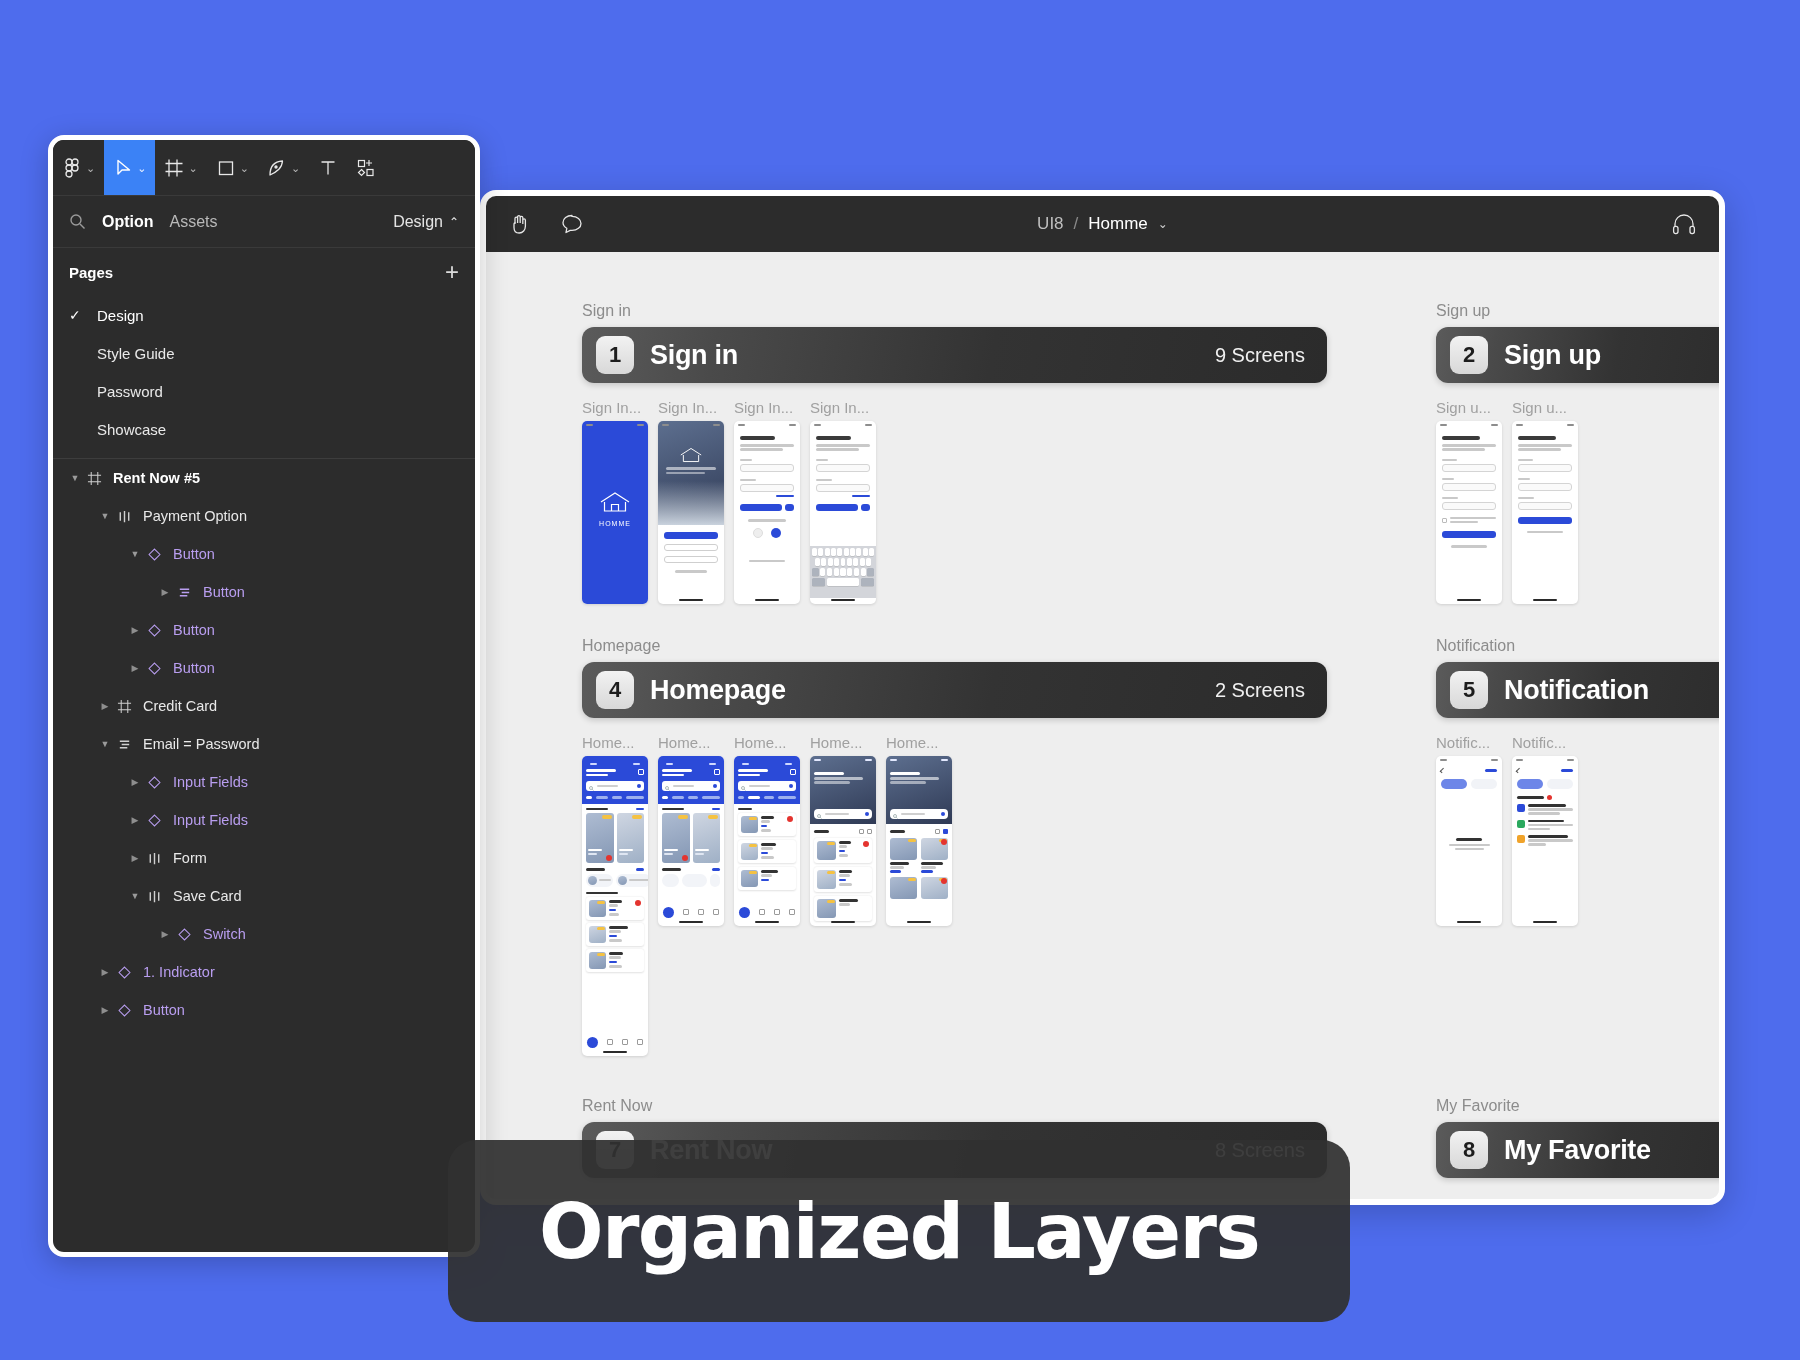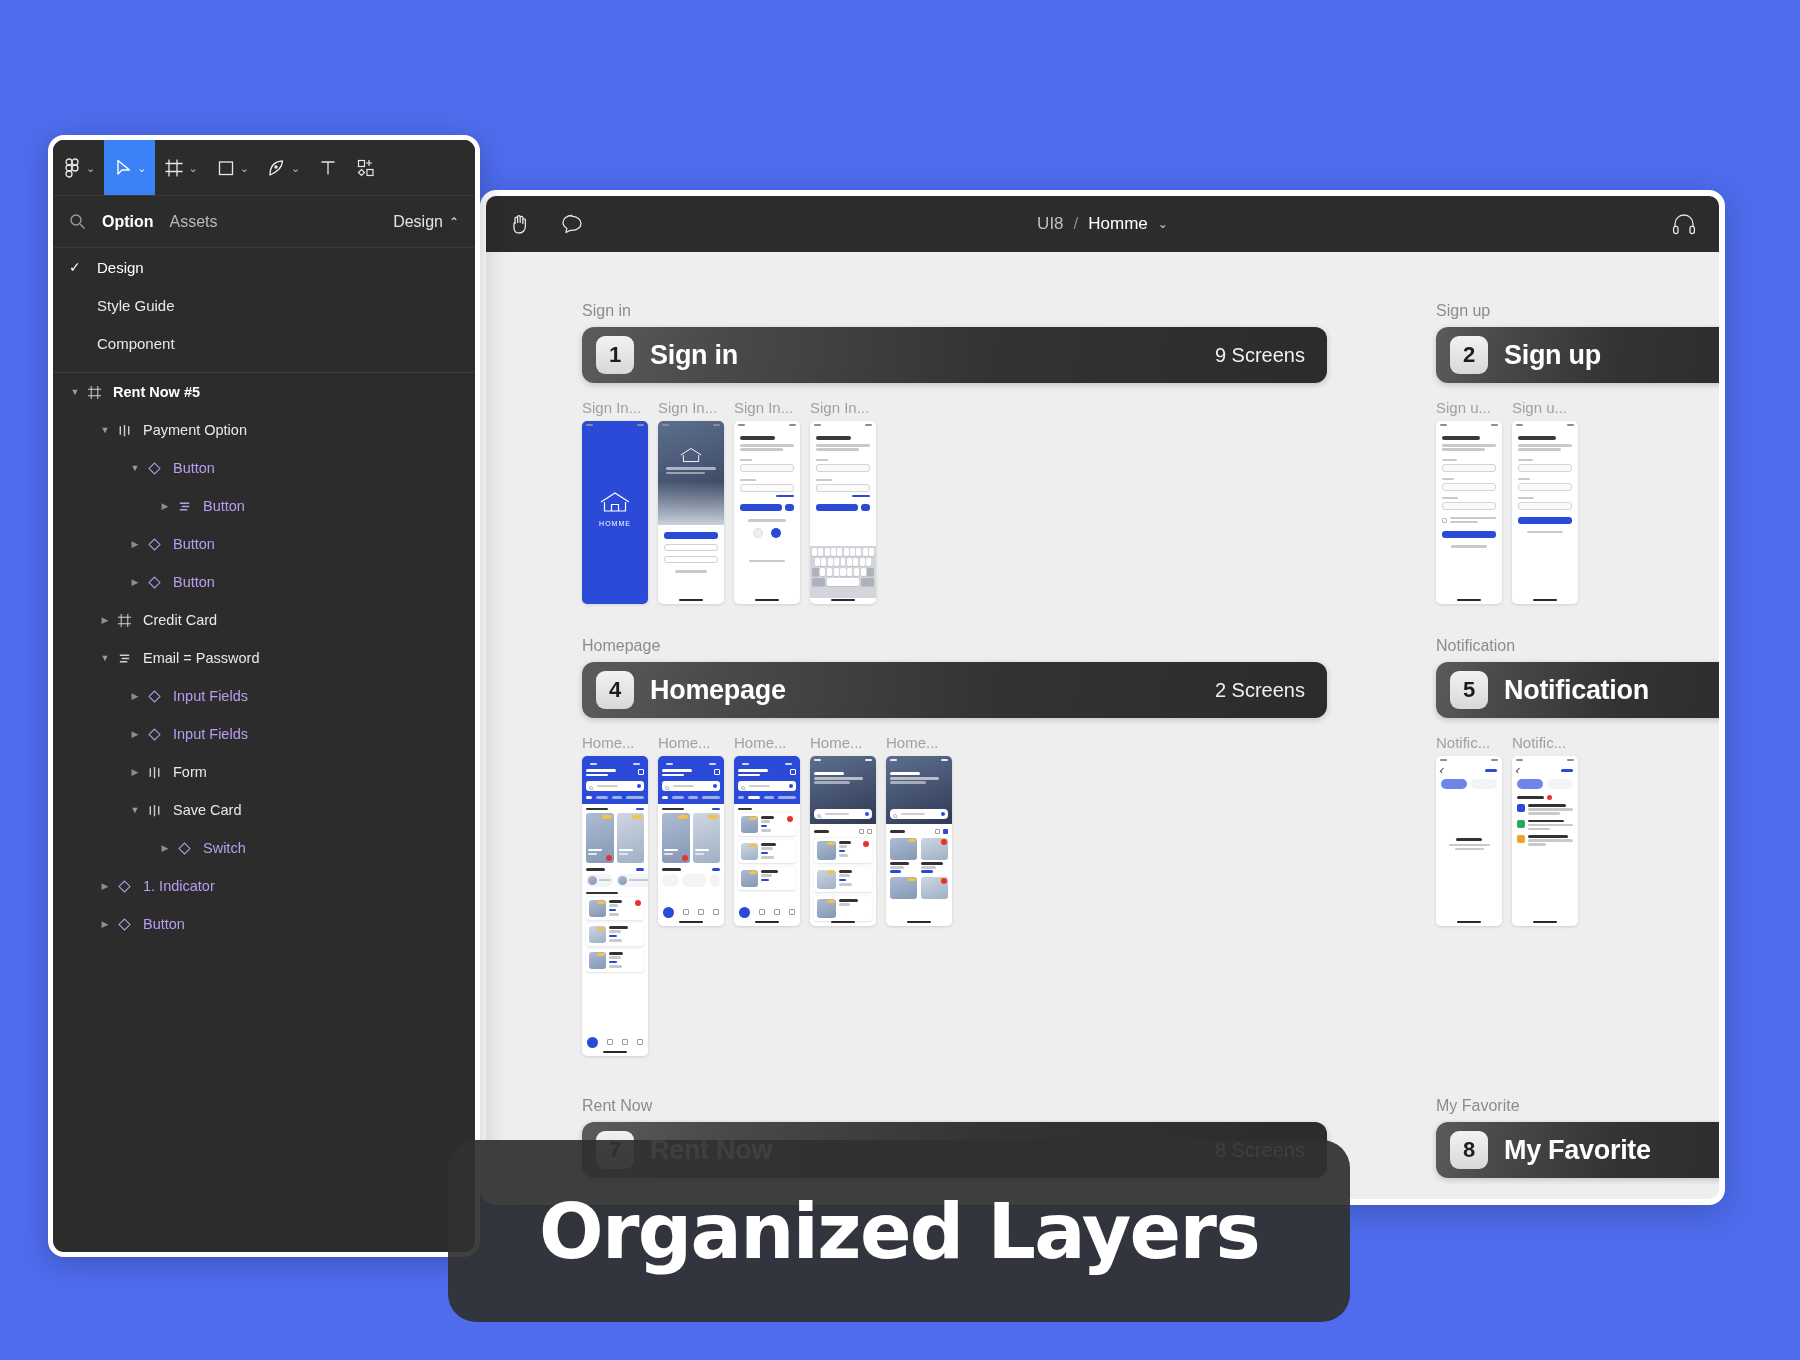--- a/index.html
+++ b/index.html
@@ -309,33 +309,41 @@
       </svg>
     </span>
     <span class="tab-lbl sel">Option</span>
     <span class="tab-lbl">Assets</span>
     <span class="design-toggle">
       <span>Design</span>
       <span class="caret">⌃</span>
     </span>
   </div>
 
+  <div class="pages-head">
+    <span>Pages</span>
+    <span class="plus">+</span>
+  </div>
 
   <div id="pages-list">
       <div class="page-row current">
         <span class="tick">✓</span>
         <span>Design</span>
       </div>
       <div class="page-row">
         <span class="tick"></span>
         <span>Style Guide</span>
       </div>
       <div class="page-row">
         <span class="tick"></span>
-        <span>Component</span>
+        <span>Password</span>
+      </div>
+      <div class="page-row">
+        <span class="tick"></span>
+        <span>Showcase</span>
       </div>
     </div>
   <div class="divider"></div>
   <div id="layers-list">
       <div class="layer-row bold" style="padding-left: 14px;">
         <span class="arrow down">▼</span>
         <span class="ico">
           <svg width="15" height="15" viewBox="0 0 16 16" fill="none" stroke="#cfcfcf" stroke-width="1.1">
             <path d="M4.5 1 V15 M11.5 1 V15 M1 4.5 H15 M1 11.5 H15"></path>
           </svg>

